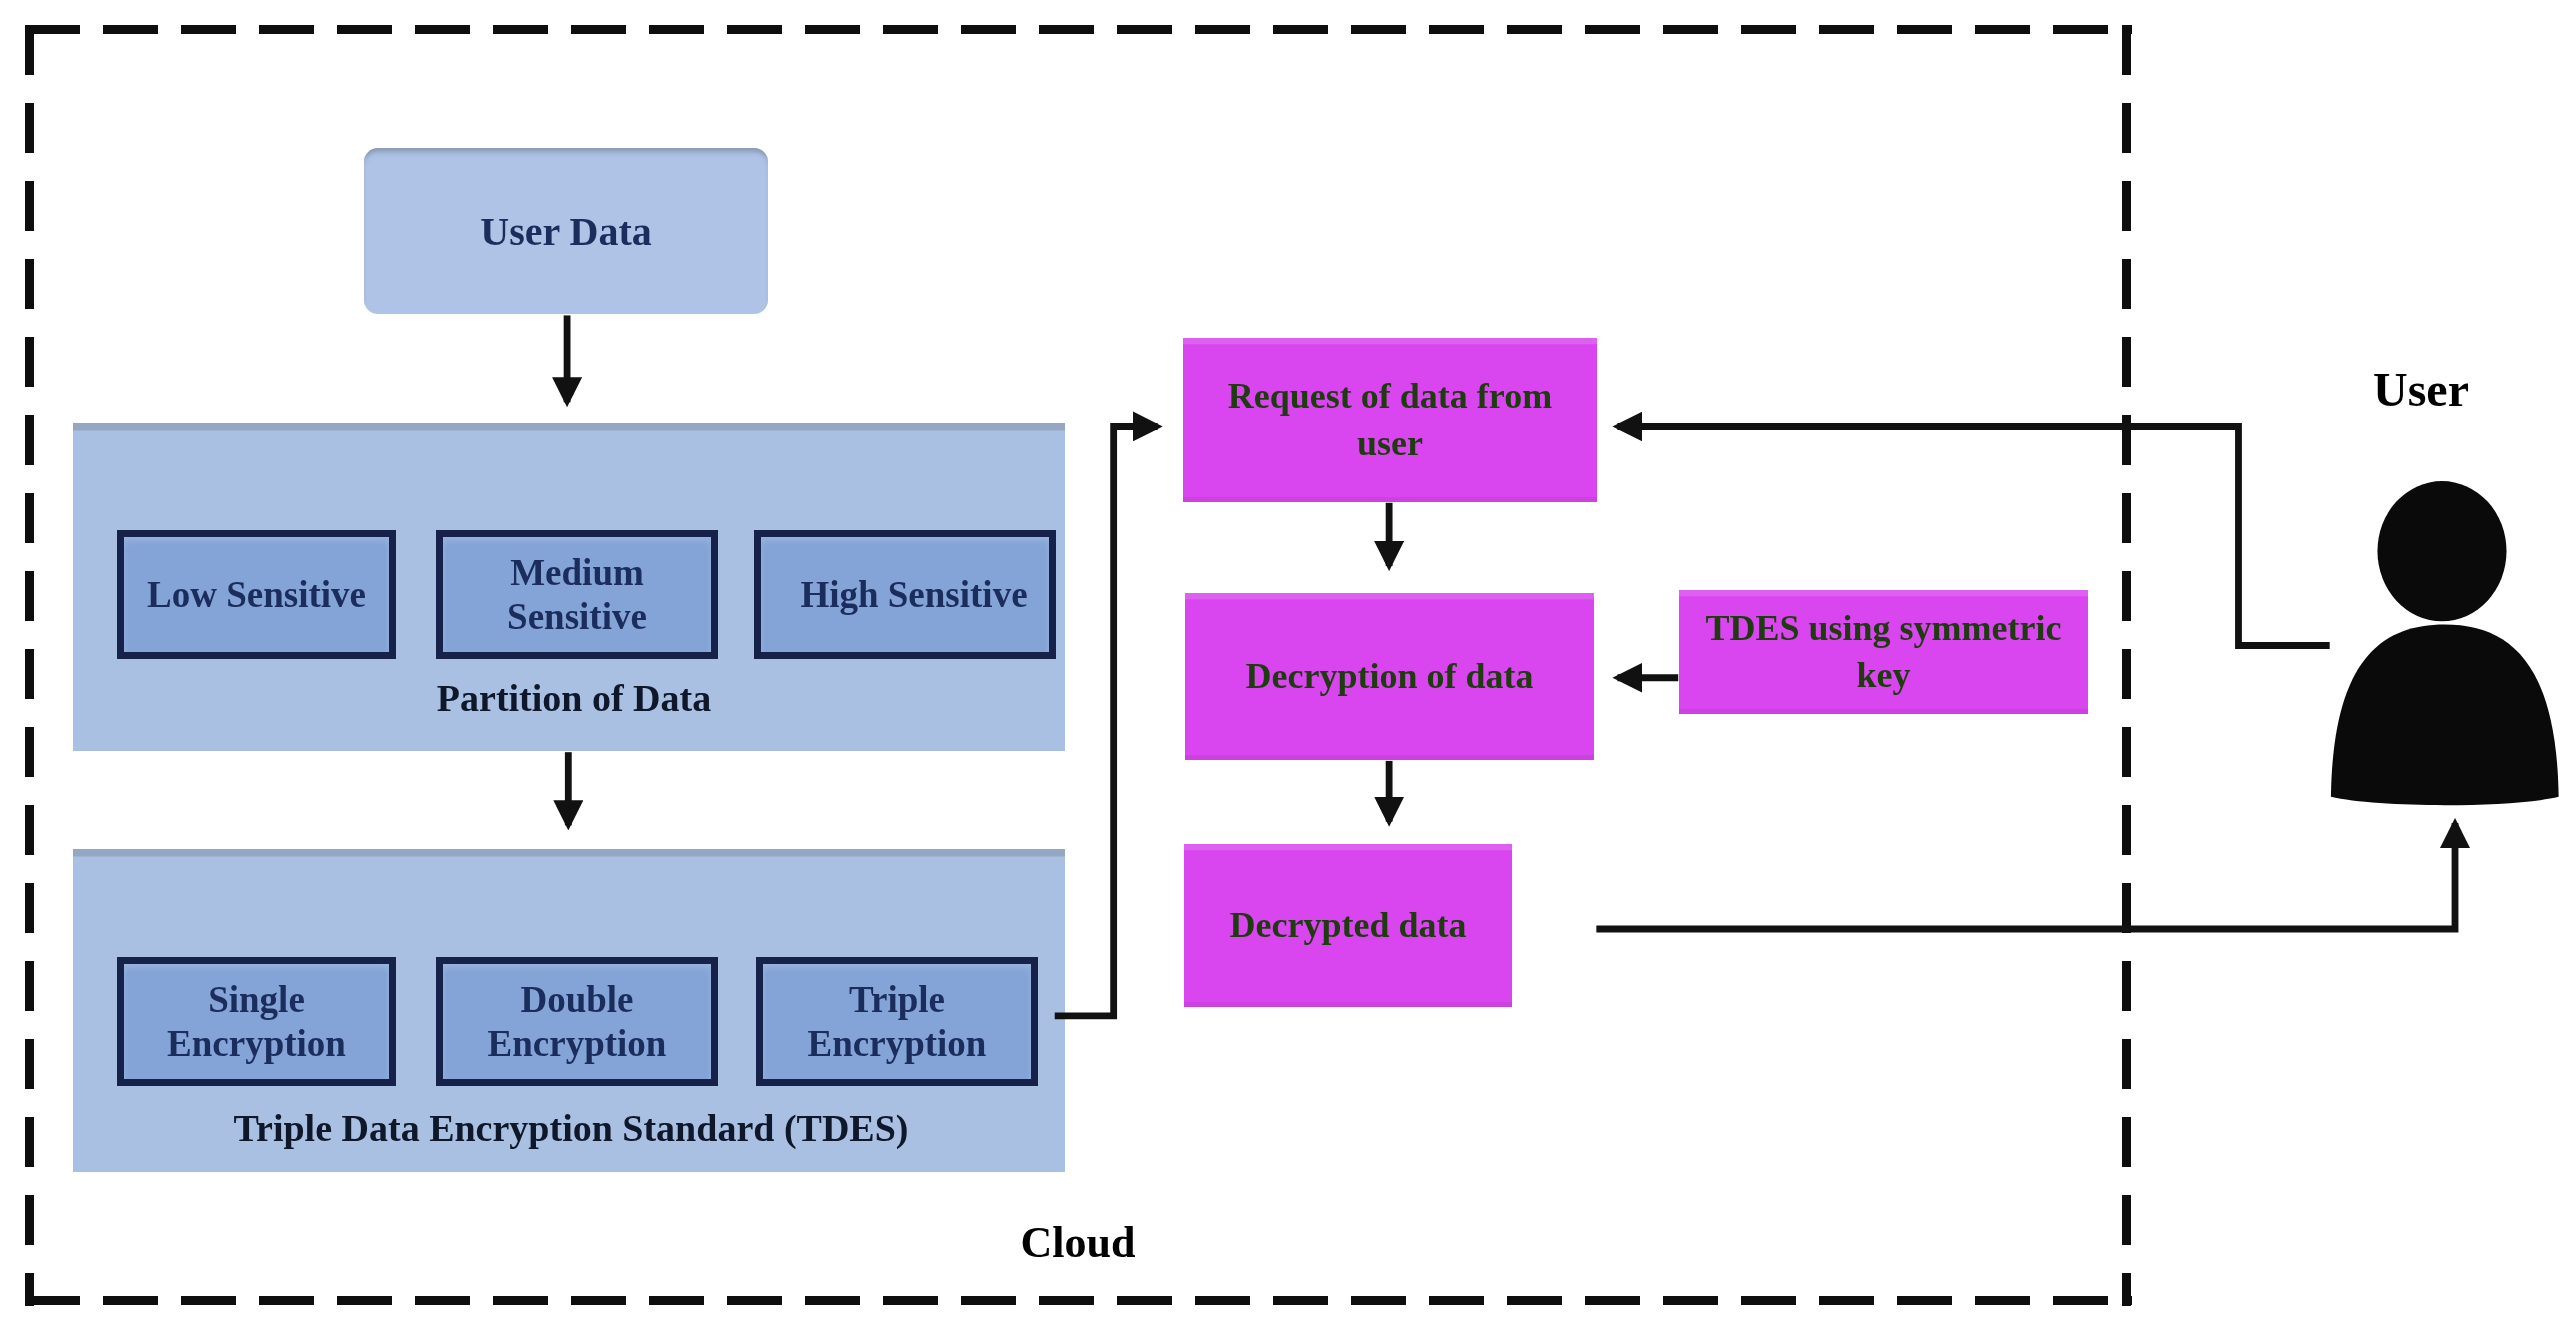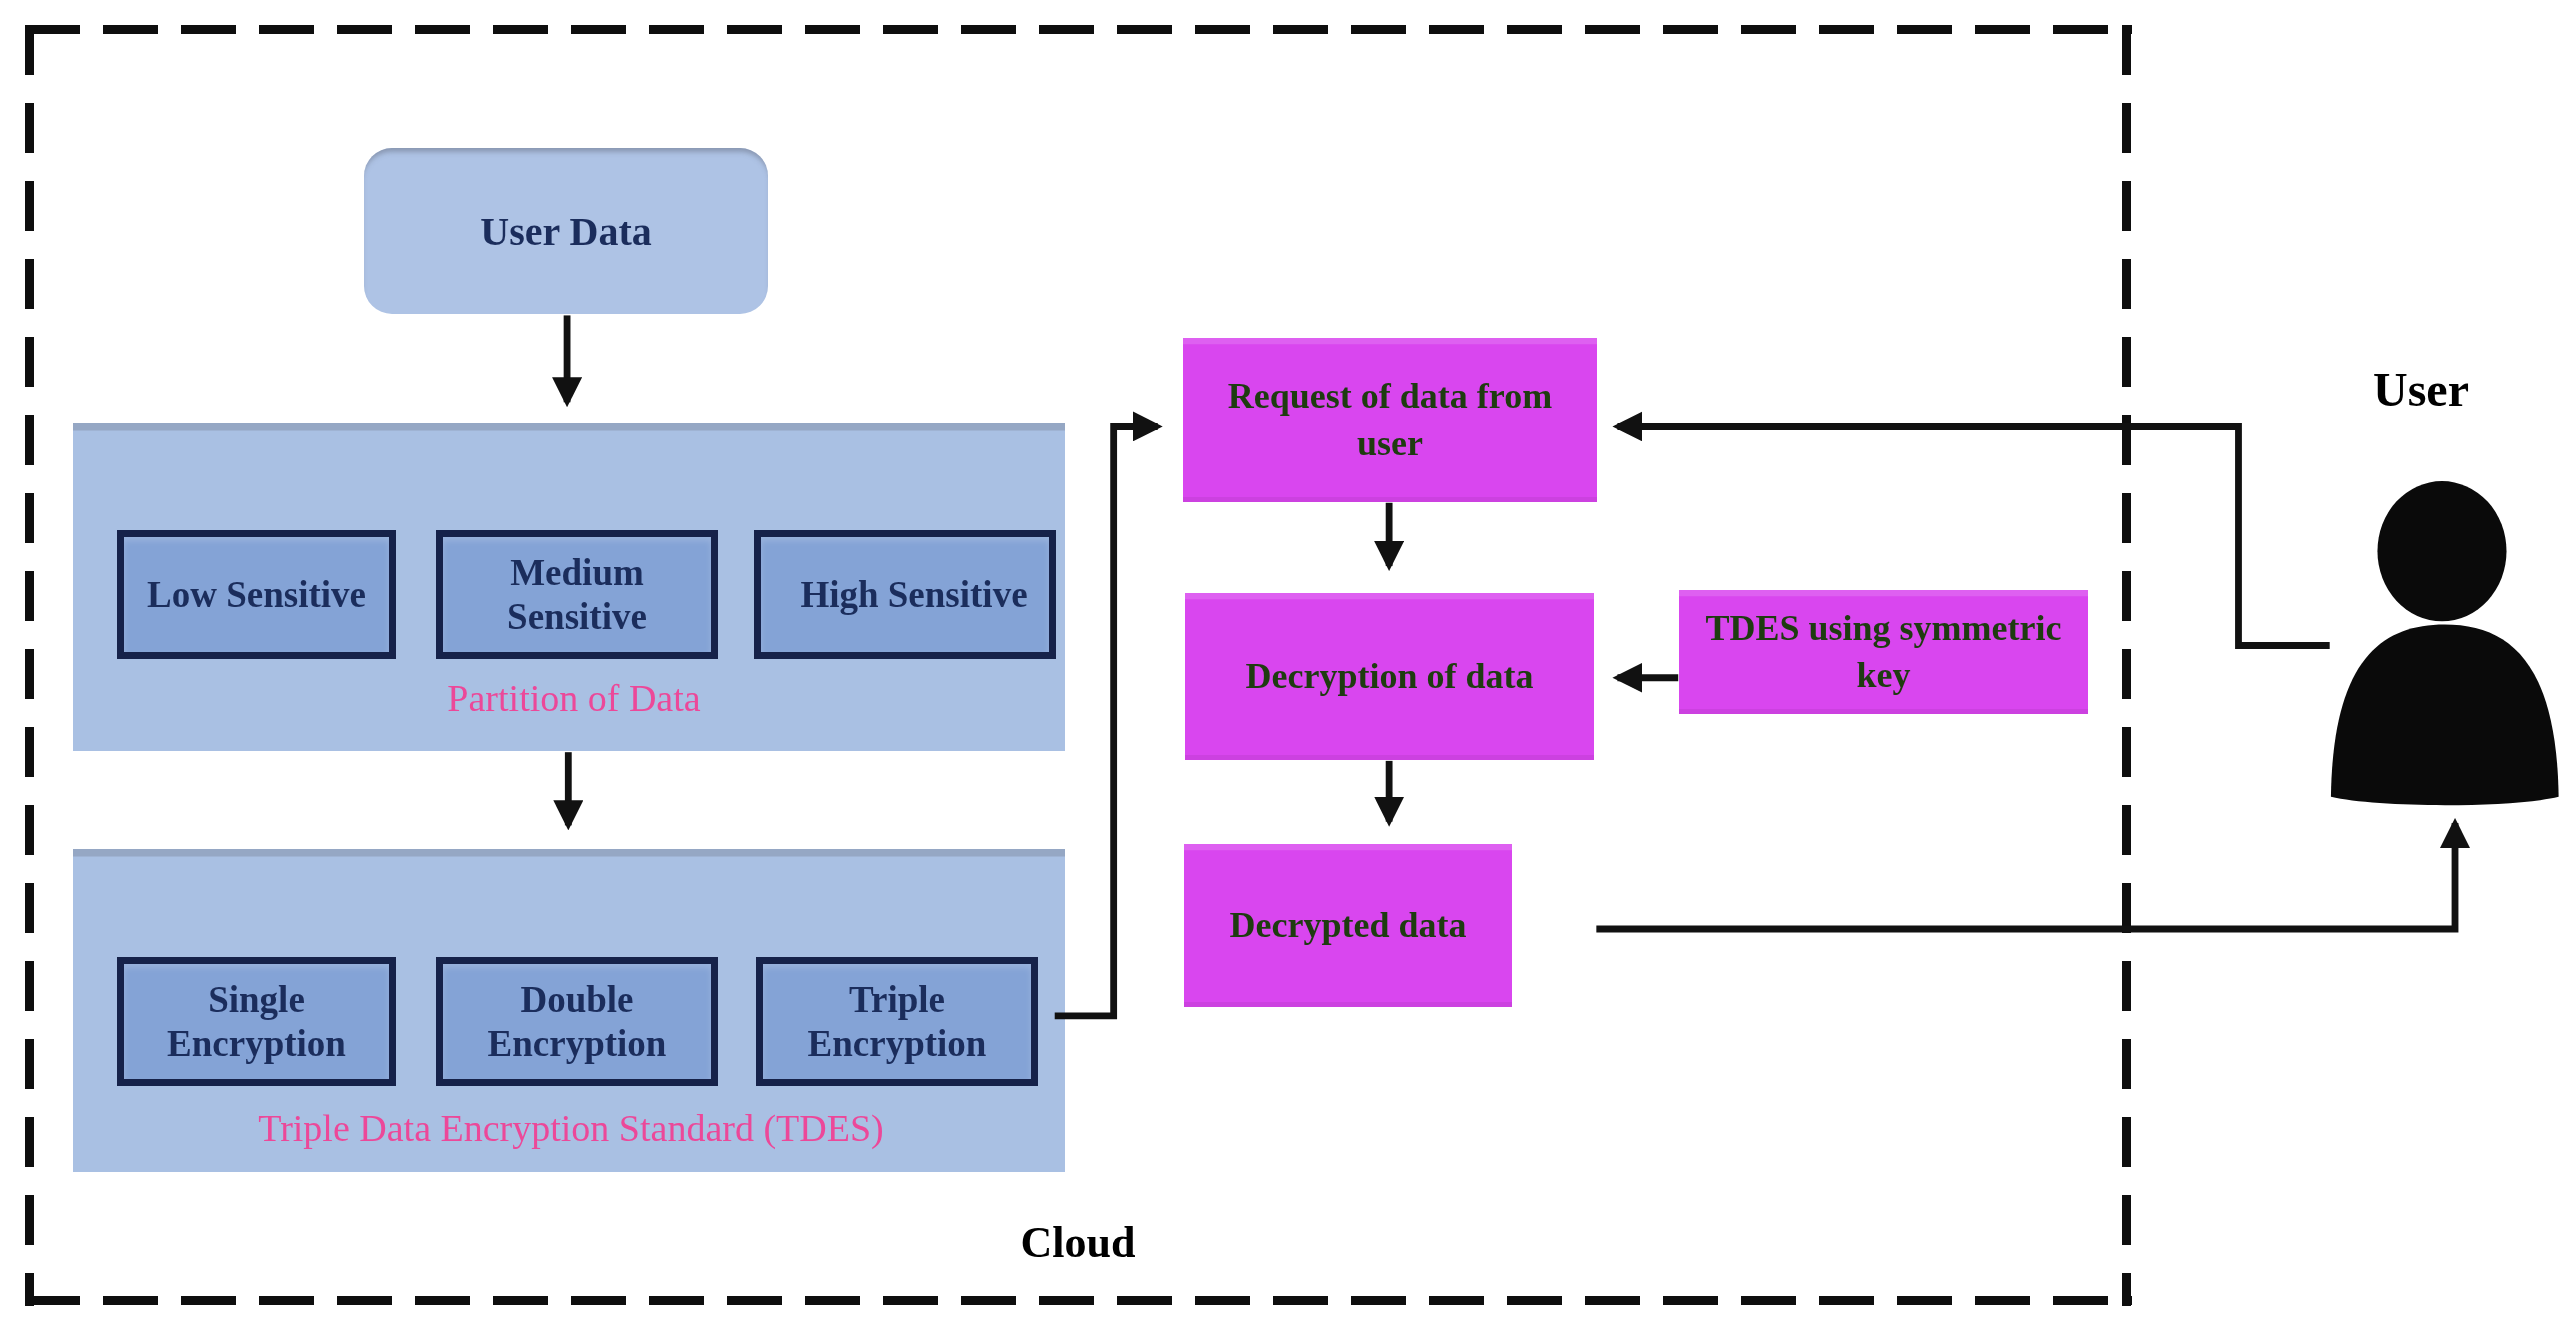--- a/index.html
+++ b/index.html
@@ -7,35 +7,35 @@
   #canvas{position:relative;width:2576px;height:1335px;background:#ffffff;overflow:hidden;}
   .abs{position:absolute;}
 
   
   .dash-h{height:9.3px;background:repeating-linear-gradient(90deg,#0e0e0e 0 55px,transparent 55px 78px);}
   .dash-v{width:9.3px;background:repeating-linear-gradient(180deg,#0e0e0e 0 50px,transparent 50px 78px);}
 
   .node{display:flex;align-items:center;justify-content:center;text-align:center;font-weight:bold;}
 
   .rounded-blue{
-    background:#aec3e5;border-radius:28px;
+    background:#aec3e5;border-radius:14px;
     box-shadow:inset 0 6.2px 5px -2.5px rgba(105,115,135,.55);
     color:#1b2d5c;font-size:40px;
   }
   .container-blue{
     background:#a9c0e3;
     box-shadow:inset 0 7.4px 0 rgba(120,130,150,.40);
   }
   .inner-blue{
     background:#84a3d6;border:7.4px solid #16224a;
     color:#1b2d5c;font-size:37px;line-height:1.18;
     box-shadow:inset 0 3.7px 6.2px rgba(255,255,255,.18);
   }
   .container-title{
-    color:#ec4899;font-size:38px;font-weight:normal;white-space:nowrap;
+    color:#0f172a;font-size:38px;font-weight:bold;white-space:nowrap;
     transform:translateX(-50%);
     text-align:right;
   }
   .green-box{
     background:#d946ef;color:#1e3c10;font-size:36px;line-height:1.3;
     box-shadow:inset 0 6.2px 0 rgba(255,255,255,.14), inset 0 -5px 0 rgba(0,0,0,.06);
   }
   .big-label{color:#000;font-weight:bold;white-space:nowrap;transform:translateX(-50%);}
   .cloud-label{font-size:44px;}
   .user-label{font-size:48px;}

